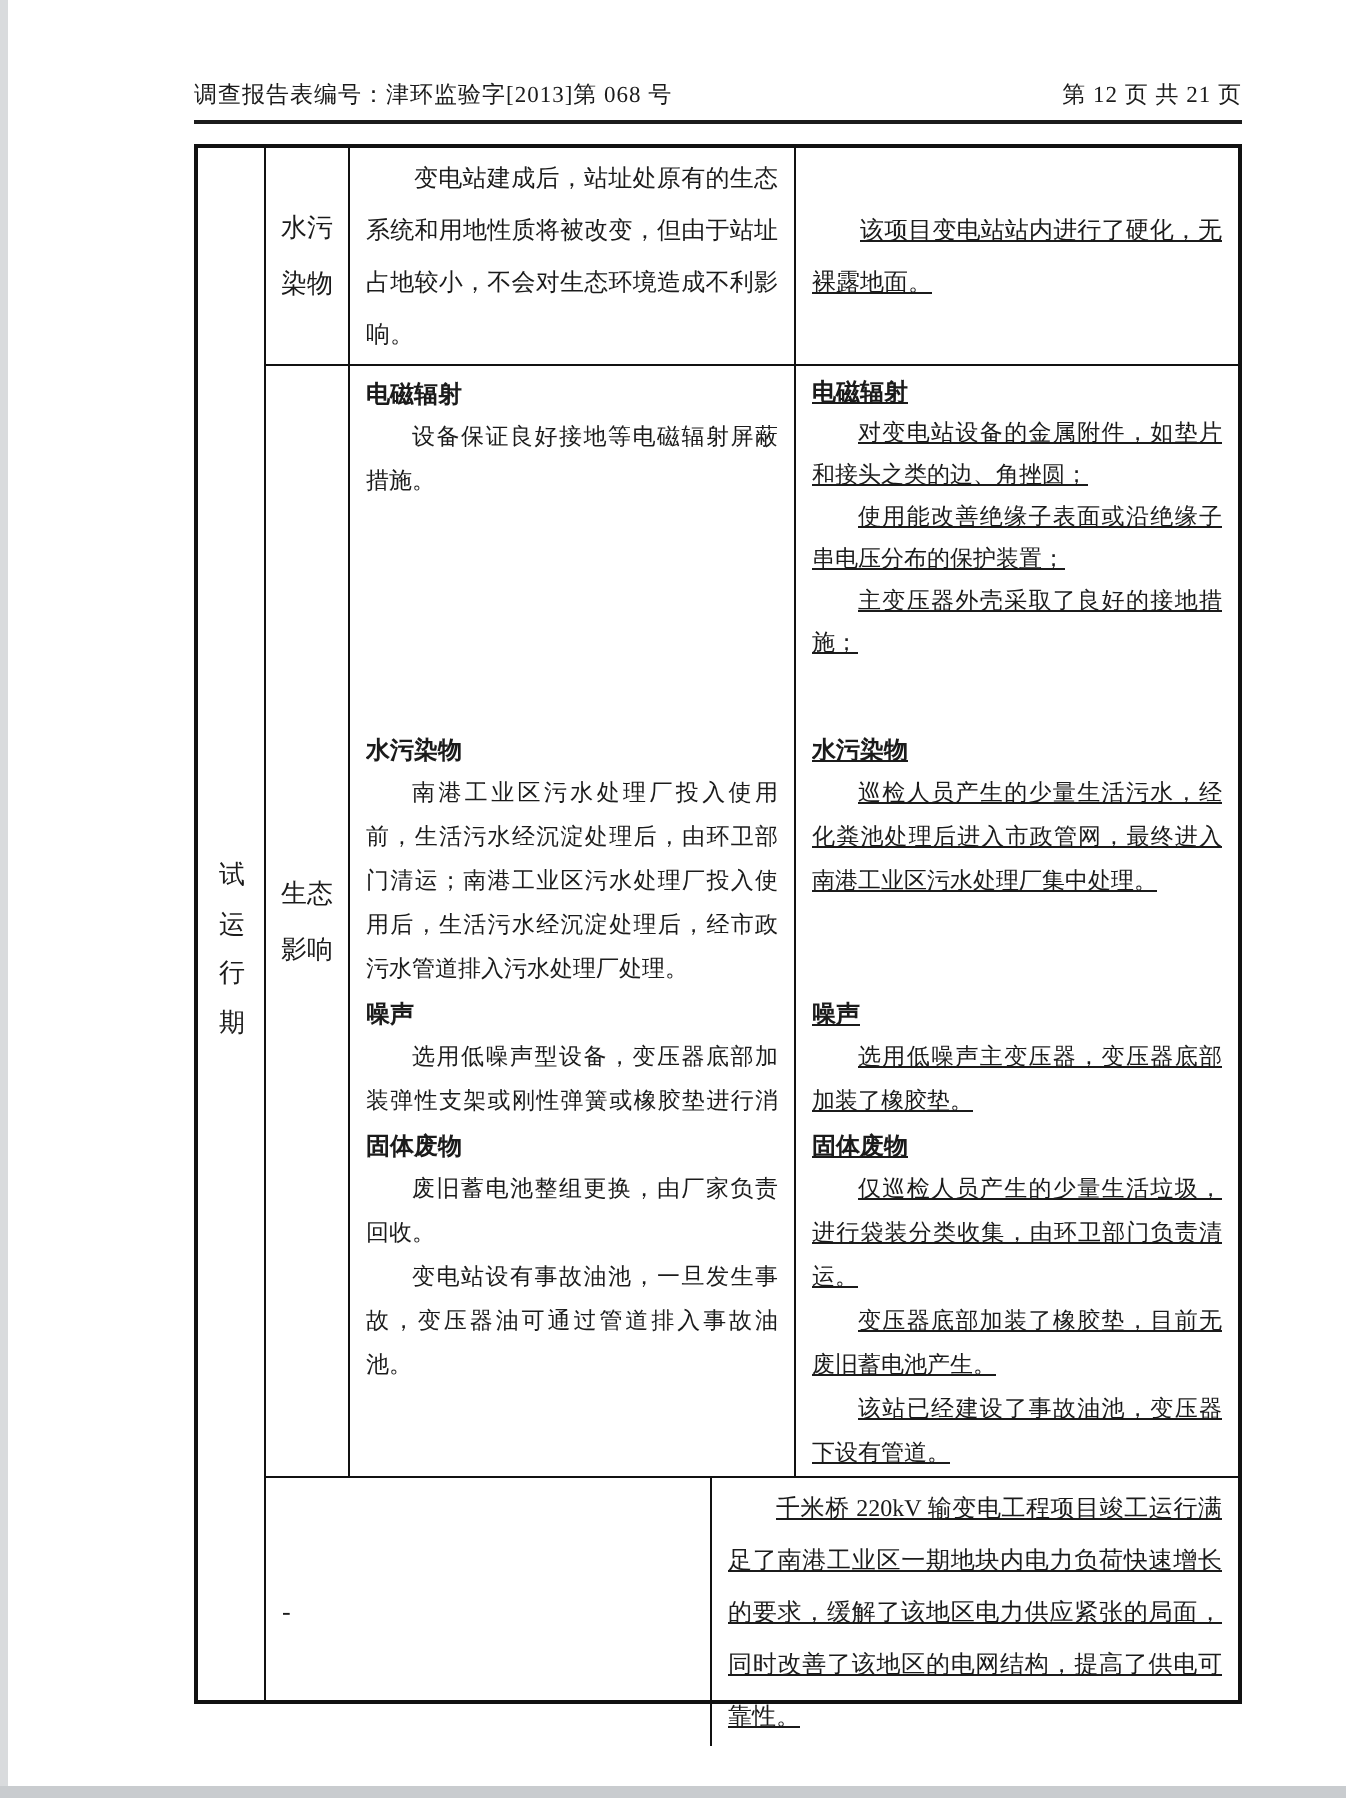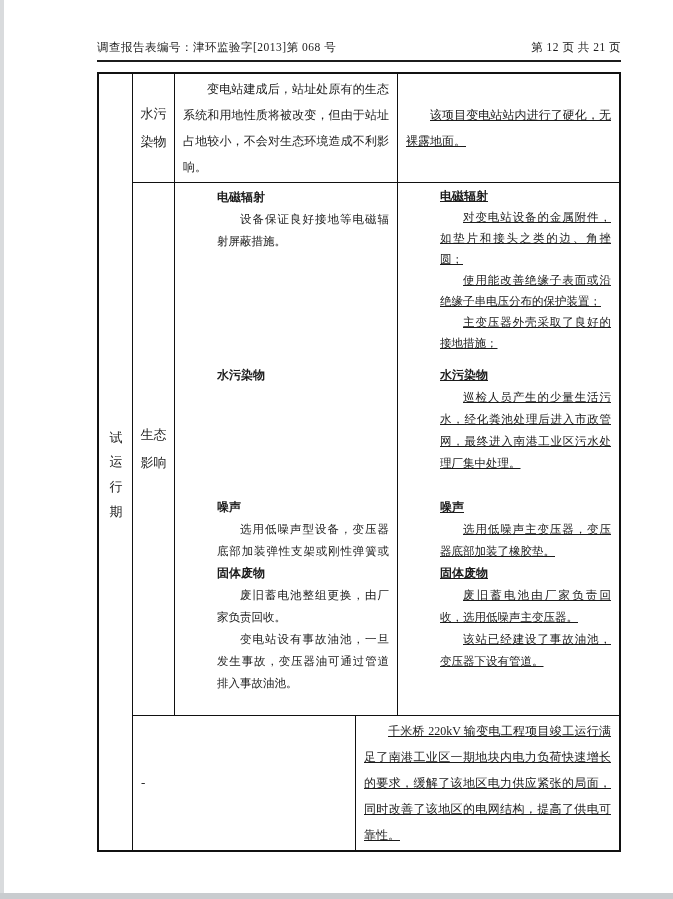--- a/index.html
+++ b/index.html
@@ -80,21 +80,21 @@
   .body-text p { text-indent: 2em; }
   .v-center { display: flex; flex-direction: column; justify-content: center; }
 
   
   .poll-col { display: flex; flex-direction: column; }
   .poll-section { overflow: hidden; padding: 3px 0 0 0; }
   .sec-em    { flex: 0 0 178px; }
   .sec-water { flex: 0 0 132px; }
   .sec-noise { flex: 0 0 66px; }
   .sec-solid { flex: 1; }
-  .poll-text { font-size: 11.5px; line-height: 22px; text-align: justify; word-break: break-all; margin-left: 34px; }
+  .poll-text { font-size: 11.5px; line-height: 22px; text-align: justify; word-break: break-all; }
   .poll-text p { text-indent: 2em; }
   .sec-heading { font-weight: bold; font-size: 12px; text-indent: 0; }
 
   .dash-cell { display: flex; align-items: center; font-size: 13px; }
 </style>
 </head>
 <body>
 
 <div class="scan-strip-left"></div>
 <div class="scan-strip-bottom"></div>
@@ -125,20 +125,21 @@
     <div class="t-row row-pollution">
       <div class="cat-cell">生态影响</div>
 
       <div class="mid-cell poll-col" style="padding:0 8px;">
         <div class="poll-section sec-em poll-text">
           <div class="sec-heading">电磁辐射</div>
           <p>设备保证良好接地等电磁辐射屏蔽措施。</p>
         </div>
         <div class="poll-section sec-water poll-text">
           <div class="sec-heading">水污染物</div>
+          <p>南港工业区污水处理厂投入使用前，生活污水经沉淀处理后，由环卫部门清运；南港工业区污水处理厂投入使用后，生活污水经沉淀处理后，经市政污水管道排入污水处理厂处理。</p>
         </div>
         <div class="poll-section sec-noise poll-text">
           <div class="sec-heading">噪声</div>
           <p>选用低噪声型设备，变压器底部加装弹性支架或刚性弹簧或橡胶垫进行消振。</p>
         </div>
         <div class="poll-section sec-solid poll-text">
           <div class="sec-heading">固体废物</div>
           <p>废旧蓄电池整组更换，由厂家负责回收。</p>
           <p>变电站设有事故油池，一旦发生事故，变压器油可通过管道排入事故油池。</p>
         </div>
@@ -154,21 +155,22 @@
         <div class="poll-section sec-water poll-text">
           <div class="sec-heading">水污染物</div>
           <p>巡检人员产生的少量生活污水，经化粪池处理后进入市政管网，最终进入南港工业区污水处理厂集中处理。</p>
         </div>
         <div class="poll-section sec-noise poll-text">
           <div class="sec-heading">噪声</div>
           <p>选用低噪声主变压器，变压器底部加装了橡胶垫。</p>
         </div>
         <div class="poll-section sec-solid poll-text">
           <div class="sec-heading">固体废物</div>
-          <p>废旧蓄电池由厂家负责回收，选用低噪声主变压器。</p>
+          <p>仅巡检人员产生的少量生活垃圾，进行袋装分类收集，由环卫部门负责清运。</p>
+          <p>变压器底部加装了橡胶垫，目前无废旧蓄电池产生。</p>
           <p>该站已经建设了事故油池，变压器下设有管道。</p>
         </div>
       </div>
     </div>
 
     <div class="t-row row-social">
       <div class="mid-cell dash-cell">
         <span>-</span>
       </div>
       <div class="right-cell body-text v-center">

